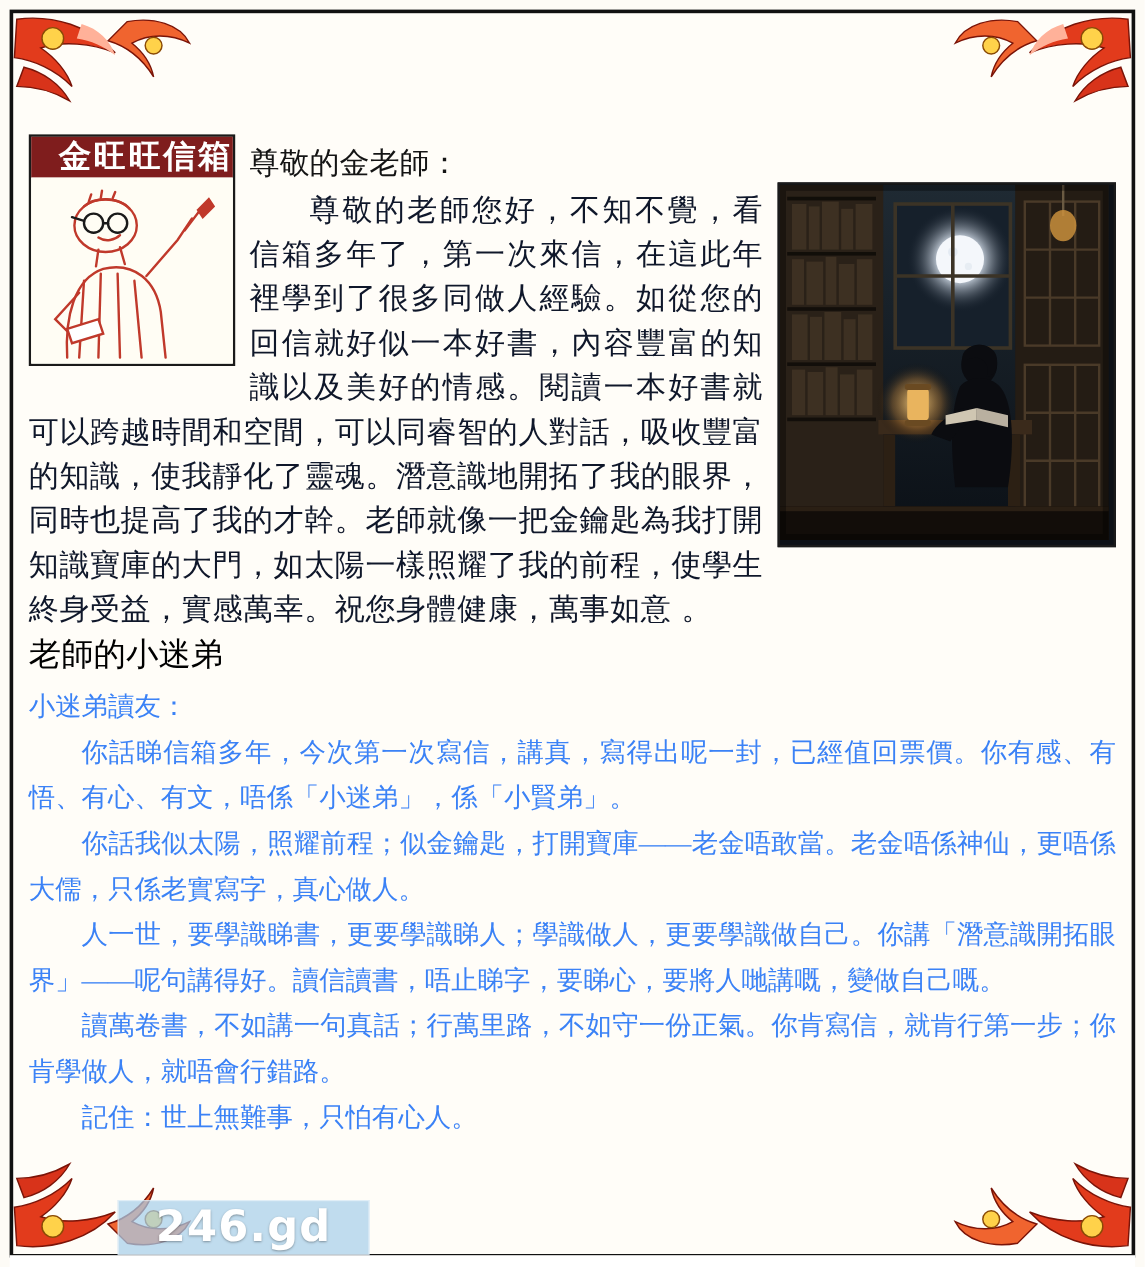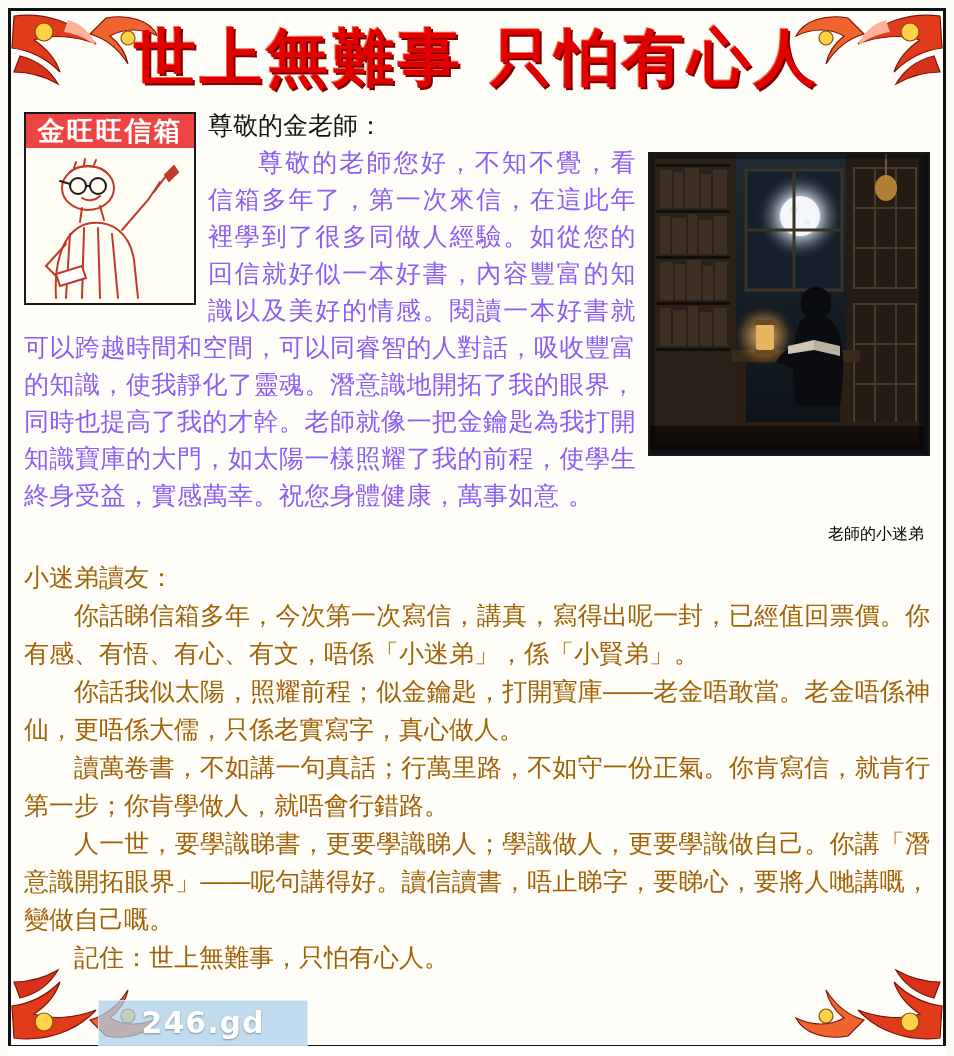--- a/index.html
+++ b/index.html
@@ -77,23 +77,23 @@
   
   .mailbox {
     float: left;
     width: 172px;
     margin: 4px 12px 6px 0;
     border: 2px solid #1a1a1a;
     background: #fbf8f0;
     box-sizing: border-box;
   }
   .mailbox-title {
-    background: #ef4444;
+    background: #7f1d1d;
     color: #ffffff;
-    text-align: center;
+    text-align: right;
     font-weight: bold;
     font-size: 27px;
     line-height: 34px;
     letter-spacing: 2px;
     font-family: "DejaVu Serif", "Liberation Serif", serif;
   }
   .mailbox-art {
     position: relative;
     height: 155px;
     background: #fffdf4;
@@ -110,51 +110,50 @@
     border: 2px solid #1a1a1a;
     background: #0d1117;
     position: relative;
     overflow: hidden;
   }
   .photo svg { display: block; }
 
   .letter {
     font-size: 25px;
     line-height: 37px;
-    color: #8b5cf6;
+    color: #0f172a;
     text-align: justify;
     letter-spacing: 0.5px;
     font-family: "DejaVu Serif", "Liberation Serif", serif;
   }
   .salutation {
     font-size: 25px;
     line-height: 34px;
-    margin: 0 0 2px 0;
+    margin: 12px 0 2px 0;
     color: #141414;
-    font-family: Liberation Sans, sans-serif;
+    font-family: Liberation Serif, serif;
   }
   .indent { text-indent: 2em; }
   .sign-right {
-    text-align: right;
-    font-size: 16px;
+    font-size: 27px;
     line-height: 40px;
     padding-right: 6px;
     font-family: "DejaVu Serif", "Liberation Serif", serif;
   }
   .reply {
     clear: both;
     padding-top: 4px;
   }
   .reply p {
     margin: 0;
-    font-size: 25px;
+    font-size: 22px;
     line-height: 38px;
     text-align: justify;
-    color: #a16207;
-    font-family: Liberation Sans, sans-serif;
+    color: #3b82f6;
+    font-family: Liberation Serif, serif;
   }
   .reply .who { text-indent: 0; }
   .reply .sig {
     text-align: right;
     padding-right: 52px;
     margin-top: 2px;
   }
   
   .footer-note {
     position: absolute;
@@ -173,21 +172,21 @@
     position: absolute;
     left: 98px;
     bottom: 10px;
     width: 208px;
     height: 44px;
     background: rgba(168, 206, 234, 0.72);
     border: 1px solid rgba(255,255,255,0.5);
     color: #ffffff;
     font-family: "DejaVu Sans", "Liberation Sans", sans-serif;
     font-weight: bold;
-    font-size: 30px;
+    font-size: 36px;
     line-height: 44px;
     text-align: center;
     letter-spacing: 1px;
     text-shadow: 0 1px 2px rgba(0,0,0,0.35);
   }
   .bottom-strip {
     position: absolute;
     left: 8px;
     right: 8px;
     bottom: 0;
@@ -241,25 +240,20 @@
       <g fill="#e23b1c" stroke="#7a1408" stroke-width="1.2">
         <path d="M4 6 C34 2 66 12 86 34 C66 26 42 24 24 30 C36 38 46 50 50 62 C36 48 18 40 2 38 Z"></path>
         <path d="M96 8 C118 4 140 10 148 26 C132 18 114 18 100 26 C110 34 116 44 118 54 C108 38 94 28 80 24 Z" fill="#f0642f"></path>
         <circle cx="34" cy="22" r="9" fill="#ffd24a" stroke="#8a4a06"></circle>
         <circle cx="118" cy="28" r="7" fill="#ffd24a" stroke="#8a4a06"></circle>
         <path d="M10 46 C26 50 40 60 48 74 C34 66 18 62 4 62 Z" fill="#d8331a"></path>
       </g>
     </svg>
   </div>
 
-  <div class="header">
-    <div class="headline">
-      <span>世上無難事</span><span class="gap"></span><span>只怕有心人</span>
-    </div>
-  </div>
 
   <div class="content">
 
     <div class="mailbox">
       <div class="mailbox-title">金旺旺信箱</div>
       <div class="mailbox-art">
         <svg width="168" height="155" viewBox="0 0 168 155">
           <rect x="0" y="0" width="168" height="155" fill="#fffdf4"></rect>
           <g stroke="#c0392b" stroke-width="2" fill="none" stroke-linecap="round">
 
@@ -391,22 +385,22 @@
     </div>
 
     <div class="salutation">尊敬的金老師：</div>
     <div class="letter indent">尊敬的老師您好，不知不覺，看信箱多年了，第一次來信，在這此年裡學到了很多同做人經驗。如從您的回信就好似一本好書，內容豐富的知識以及美好的情感。閱讀一本好書就可以跨越時間和空間，可以同睿智的人對話，吸收豐富的知識，使我靜化了靈魂。潛意識地開拓了我的眼界，同時也提高了我的才幹。老師就像一把金鑰匙為我打開知識寶庫的大門，如太陽一樣照耀了我的前程，使學生終身受益，實感萬幸。祝您身體健康，萬事如意 。</div>
     <div class="sign-right">老師的小迷弟</div>
 
     <div class="reply">
       <p class="who">小迷弟讀友：</p>
       <p class="indent">你話睇信箱多年，今次第一次寫信，講真，寫得出呢一封，已經值回票價。你有感、有悟、有心、有文，唔係「小迷弟」，係「小賢弟」。</p>
       <p class="indent">你話我似太陽，照耀前程；似金鑰匙，打開寶庫——老金唔敢當。老金唔係神仙，更唔係大儒，只係老實寫字，真心做人。</p>
+      <p class="indent">人一世，要學識睇書，更要學識睇人；學識做人，更要學識做自己。你講「潛意識開拓眼界」——呢句講得好。讀信讀書，唔止睇字，要睇心，要將人哋講嘅，變做自己嘅。</p>
       <p class="indent">讀萬卷書，不如講一句真話；行萬里路，不如守一份正氣。你肯寫信，就肯行第一步；你肯學做人，就唔會行錯路。</p>
-      <p class="indent">人一世，要學識睇書，更要學識睇人；學識做人，更要學識做自己。你講「潛意識開拓眼界」——呢句講得好。讀信讀書，唔止睇字，要睇心，要將人哋講嘅，變做自己嘅。</p>
       <p class="indent">記住：世上無難事，只怕有心人。</p>
     </div>
   </div>
 
 
   <div class="watermark">246.gd</div>
 
   <div class="bottom-strip"></div>
 </div>
 

